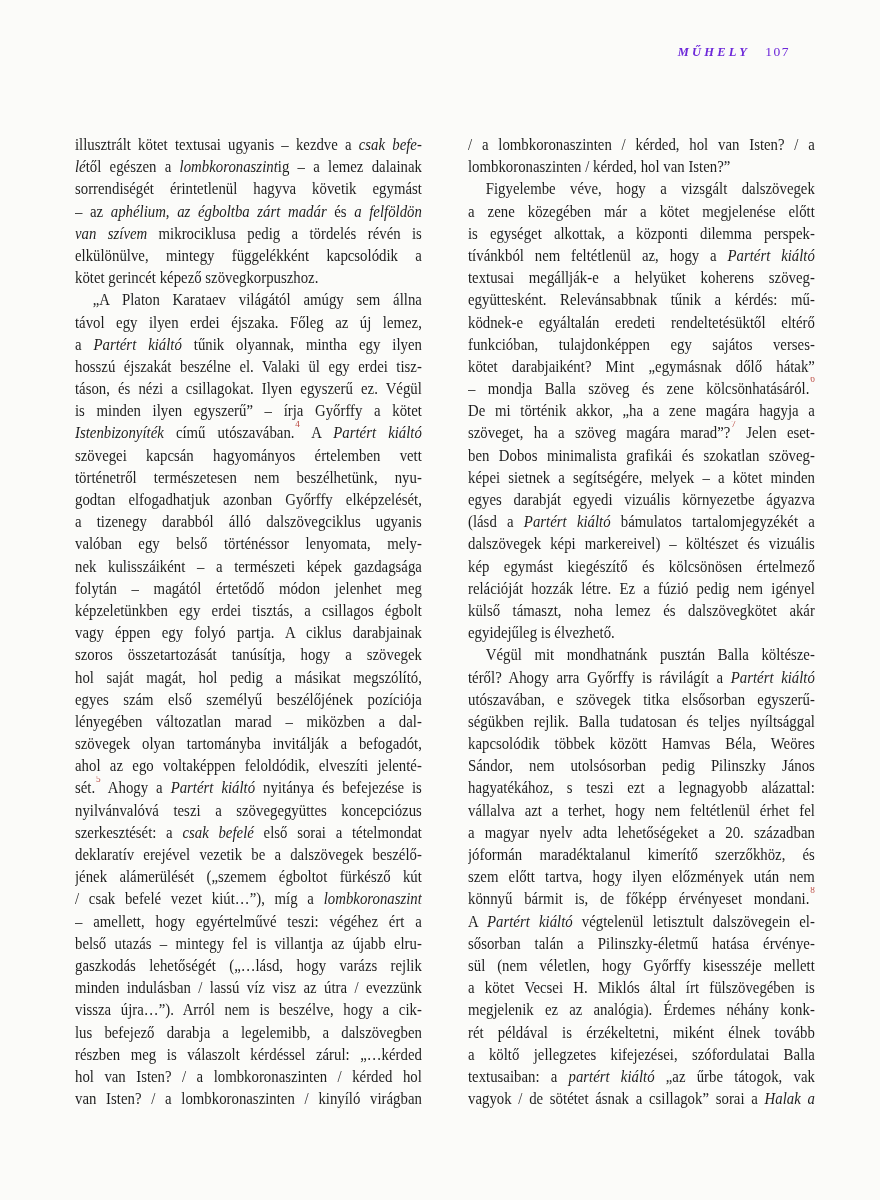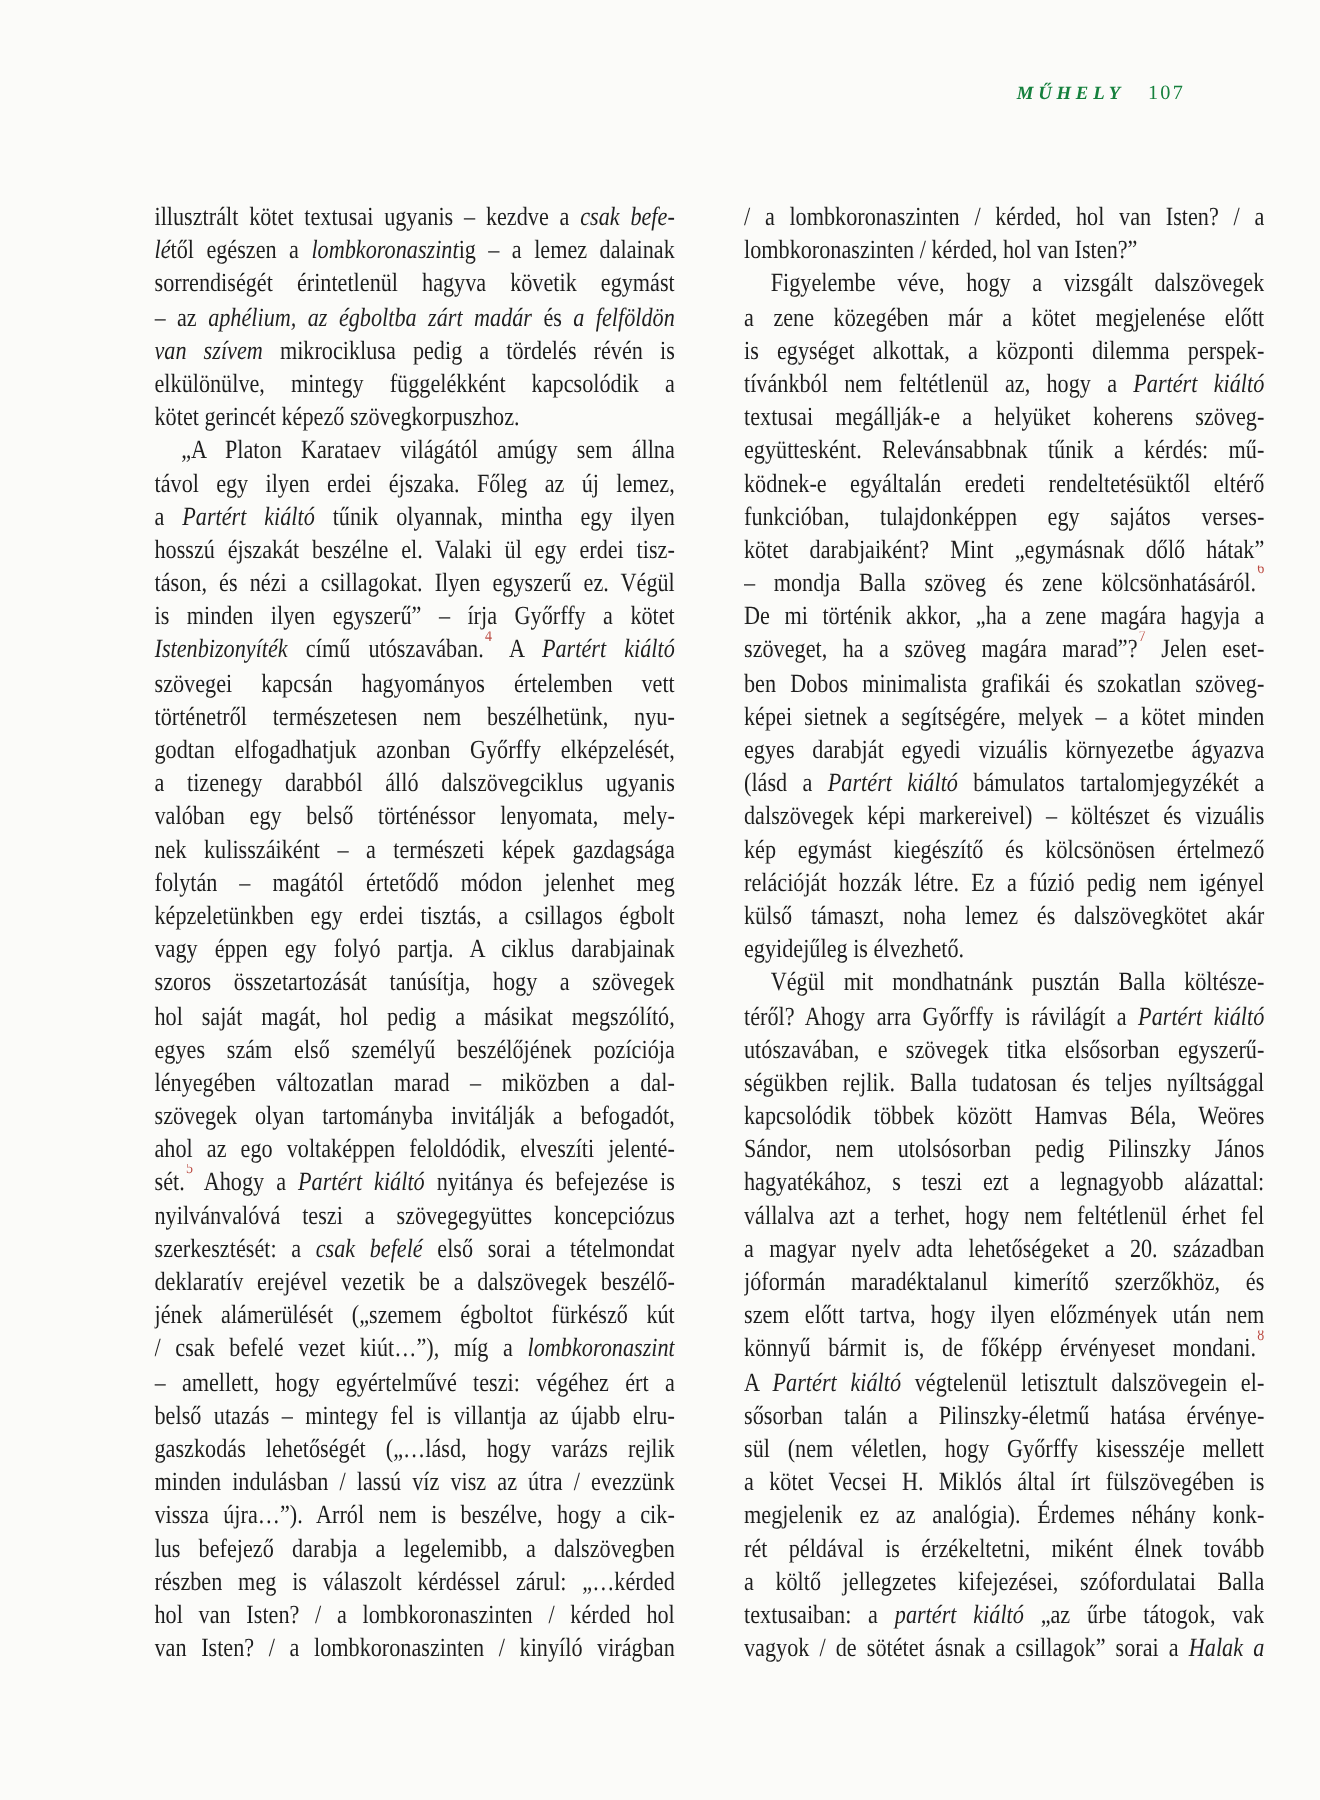--- a/index.html
+++ b/index.html
@@ -2,31 +2,31 @@
 <html lang="hu"><head>
 <meta charset="utf-8">
 <style>
   html,body{margin:0;padding:0;}
   body{
     width:880px;height:1200px;position:relative;overflow:hidden;
     background:#fbfbf9;color:#1e1e1e;
     font-family:"Liberation Serif", serif;
   }
   .running-header{
-    position:absolute;top:54px;right:90px;
-    font-size:13px;color:#15803d;white-space:nowrap;
+    position:absolute;top:44px;right:90px;
+    font-size:13px;color:#6d28d9;white-space:nowrap;
   }
   .running-header .journal{
     font-style:italic;font-weight:bold;letter-spacing:3.2px;
     font-size:12.5px;text-transform:uppercase;
   }
   .running-header .pagenum{
     margin-left:12px;letter-spacing:1.5px;font-size:13.5px;
   }
-  .col{position:absolute;top:133px;width:347px;margin-left:28px;}
+  .col{position:absolute;top:133px;width:347px;}
   .col-left{left:75px;}
   .col-right{left:468px;}
   .col-inner{
     width:410px;
     transform:scaleX(0.846);
     transform-origin:0 0;
   }
   .line{
     font-size:17.5px;line-height:22.2px;height:22.2px;overflow:hidden;
     text-align:justify;text-align-last:justify;

